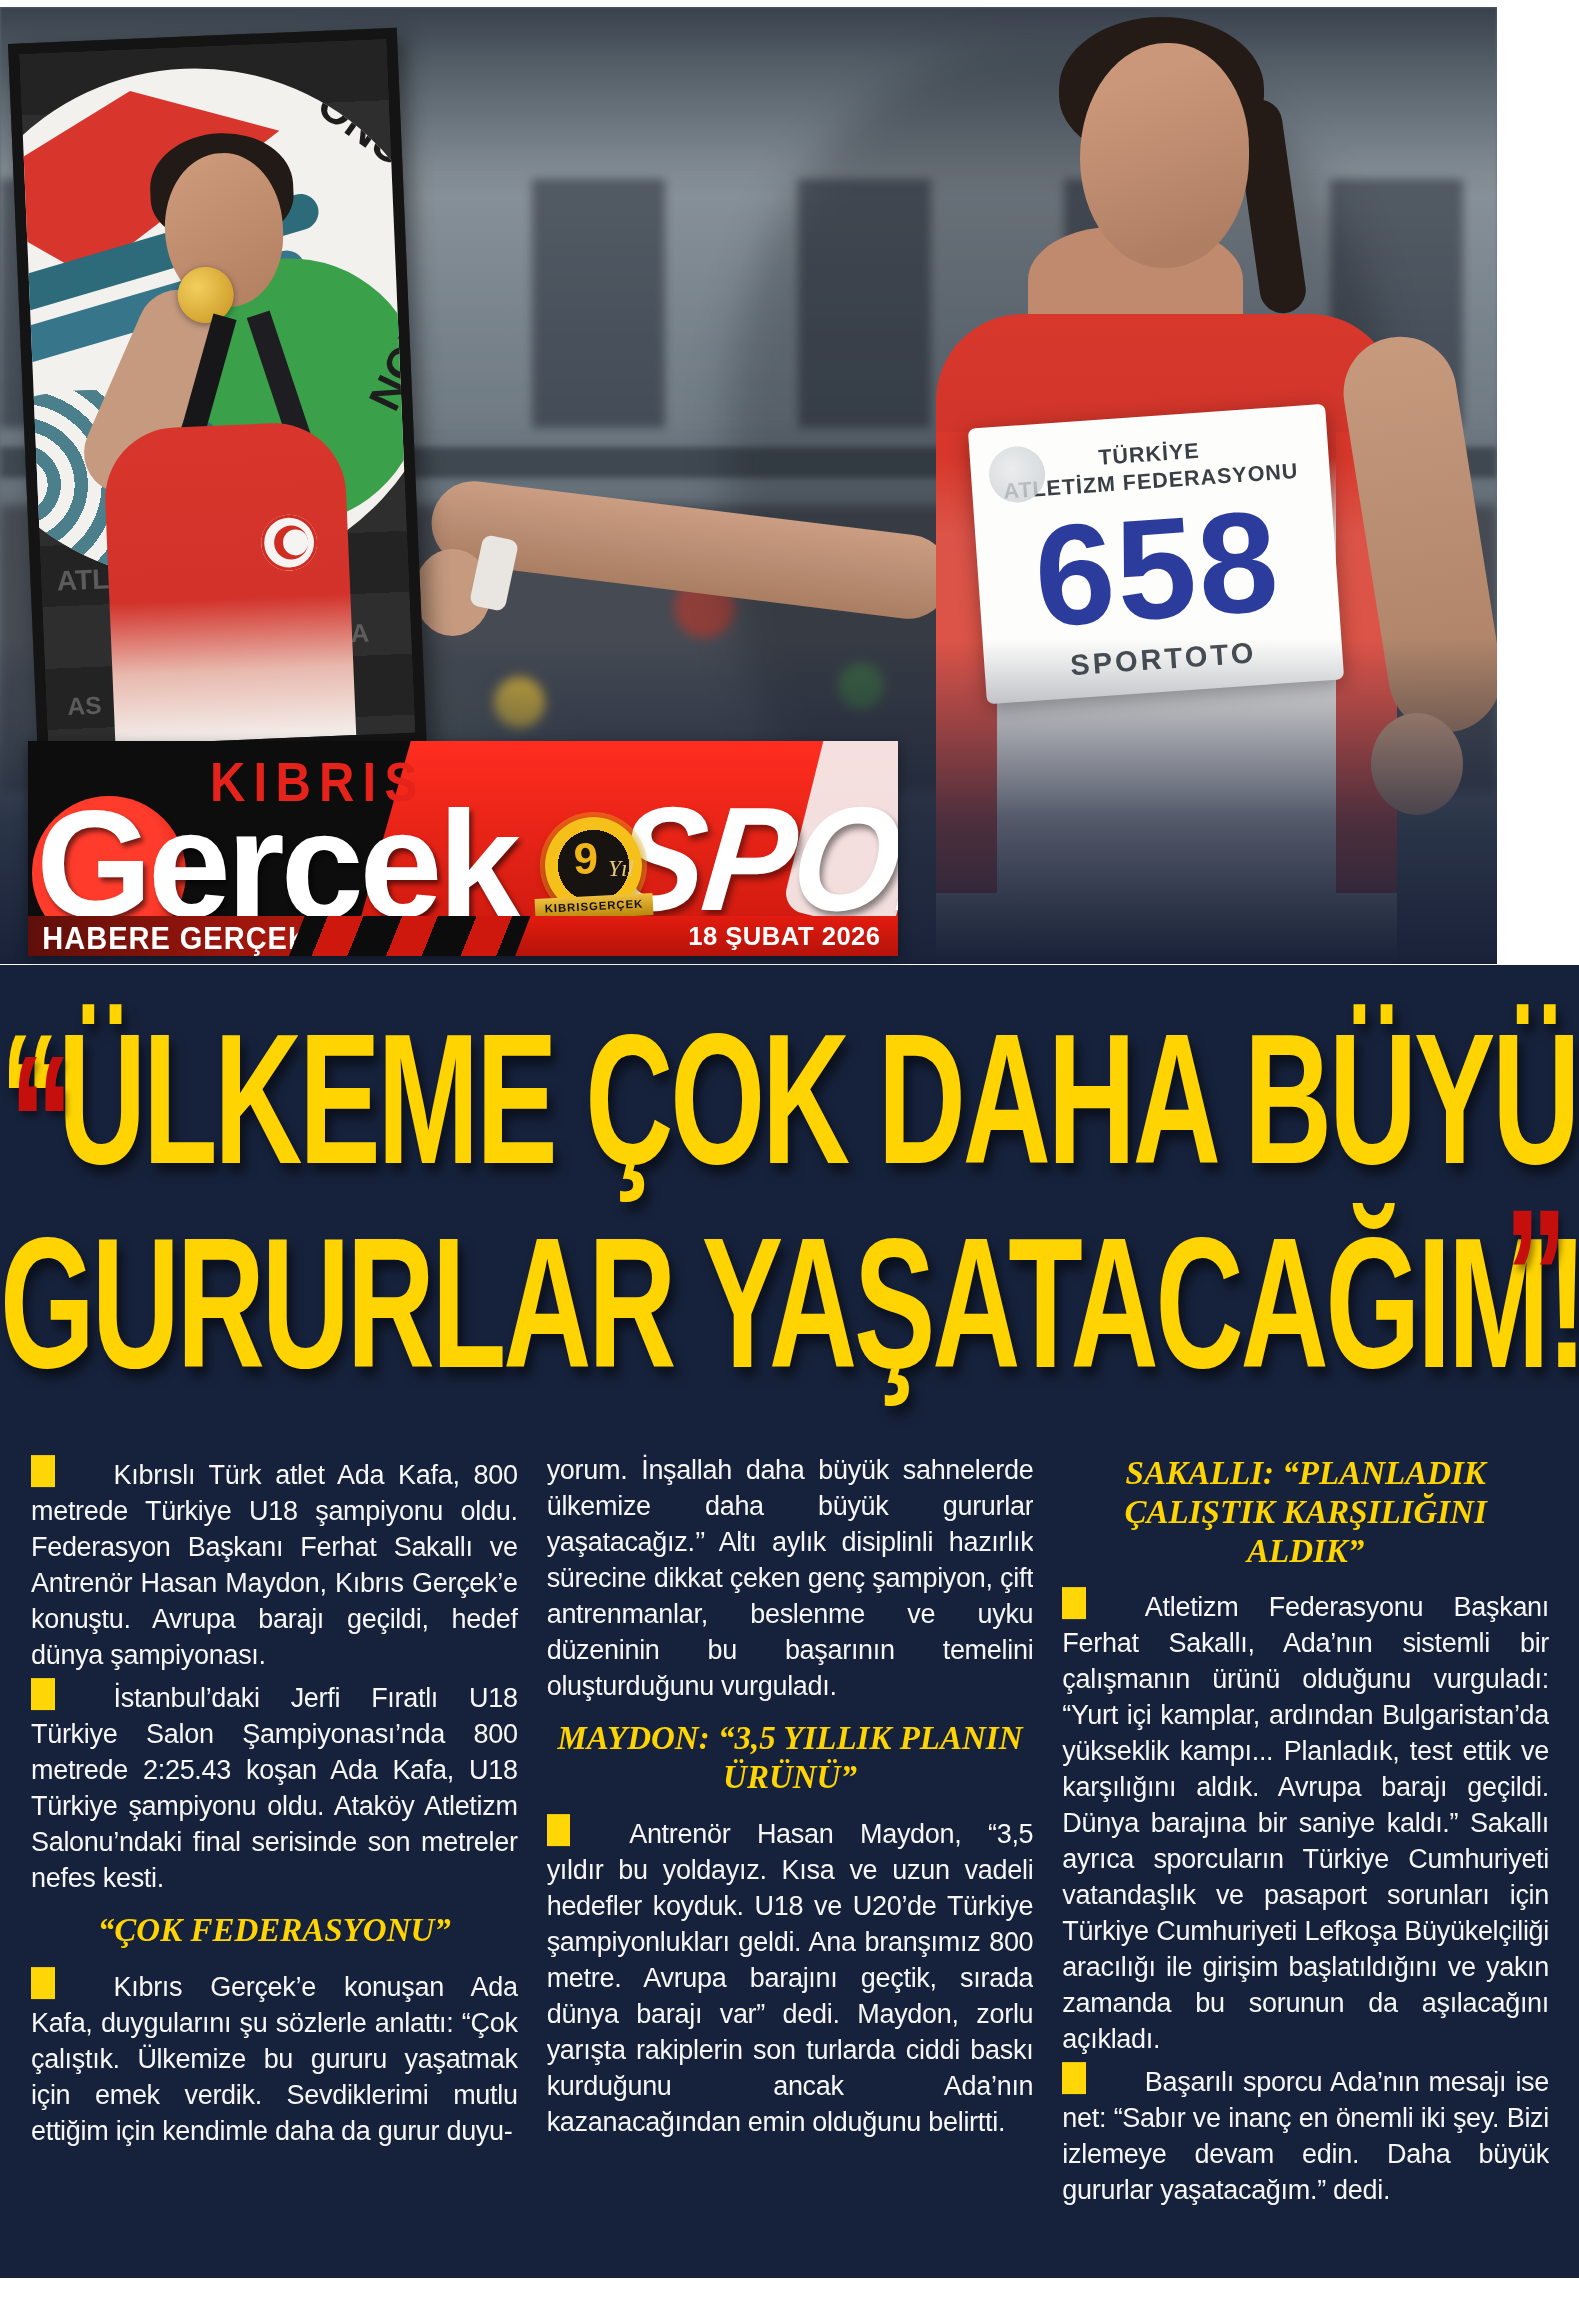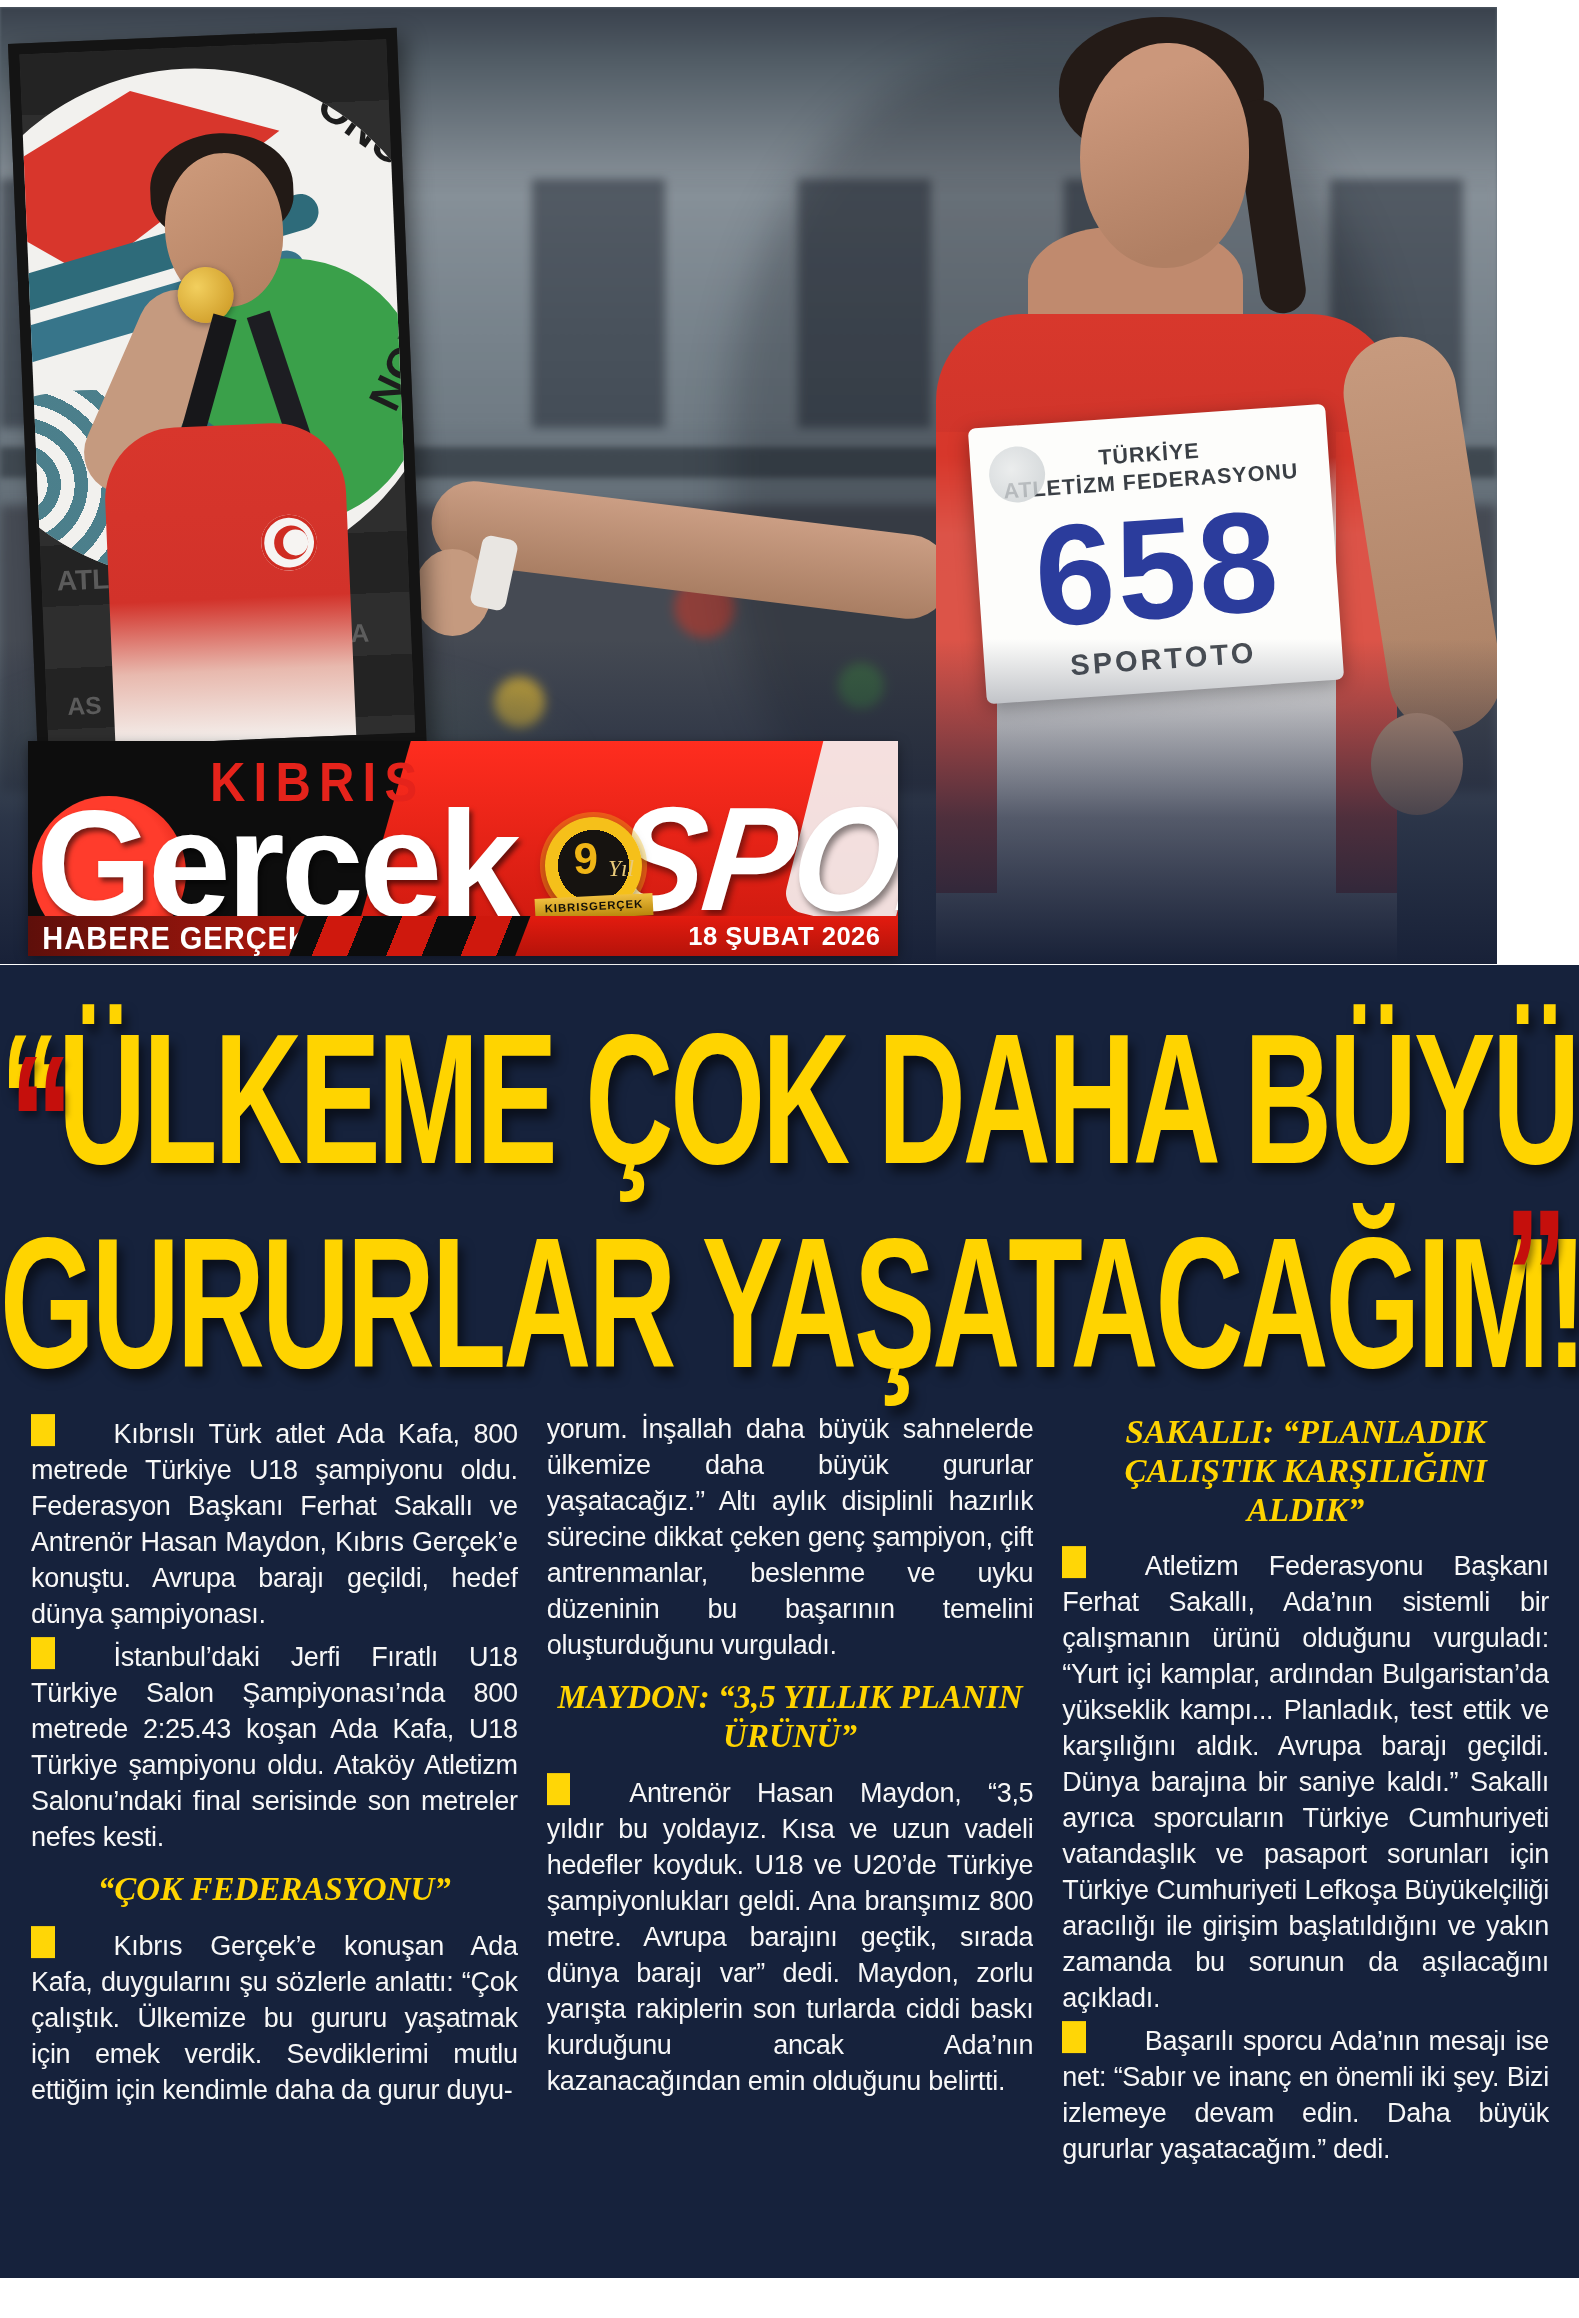--- a/index.html
+++ b/index.html
@@ -127,21 +127,21 @@
     letter-spacing:-3.1px;transform:scaleY(1.52);transform-origin:center top;white-space:nowrap;
     text-shadow:5.1px 6.1px 8.2px rgba(0,0,0,.55);}
   .hl1{margin-top:37px;}
   .hl2{margin-top:76px;}
   .q-red{position:absolute;color:#c50f0c;font-weight:bold;font-size:128px;line-height:102px;
     text-shadow:3.1px 4.1px 5.1px rgba(0,0,0,.4);z-index:3;}
   .q-open{left:9.2px;top:107px;transform:scaleY(1.5);}
   .q-close{right:11.3px;top:260px;transform:scaleY(1.5);}
 
   
-  .columns{position:absolute;left:31px;top:1411px;width:1518px;height:823px;display:flex;gap:29px;overflow:hidden;justify-content:space-between;}
+  .columns{position:absolute;left:31px;top:1452px;width:1518px;height:823px;display:flex;gap:29px;overflow:hidden;justify-content:space-between;}
   .col{flex:1 1 0;overflow:hidden;}
   .para{margin:0 0 2px 0;color:#f7f7f7;font-size:27px;line-height:36px;text-align:justify;letter-spacing:-0.3px;}
   .bullet{display:inline-block;width:23.5px;height:32px;background:#ffd606;margin-right:59px;transform:translateY(3.1px);}
   .colhead{margin:15.4px 4.1px 13.3px 4.1px;color:#ffd400;font-family:"Liberation Serif",serif;font-style:italic;
     font-weight:bold;font-size:33px;line-height:39px;text-align:center;letter-spacing:0;}
   .colhead.first{margin-top:2px;}
 </style>
 </head>
 <body>
 

